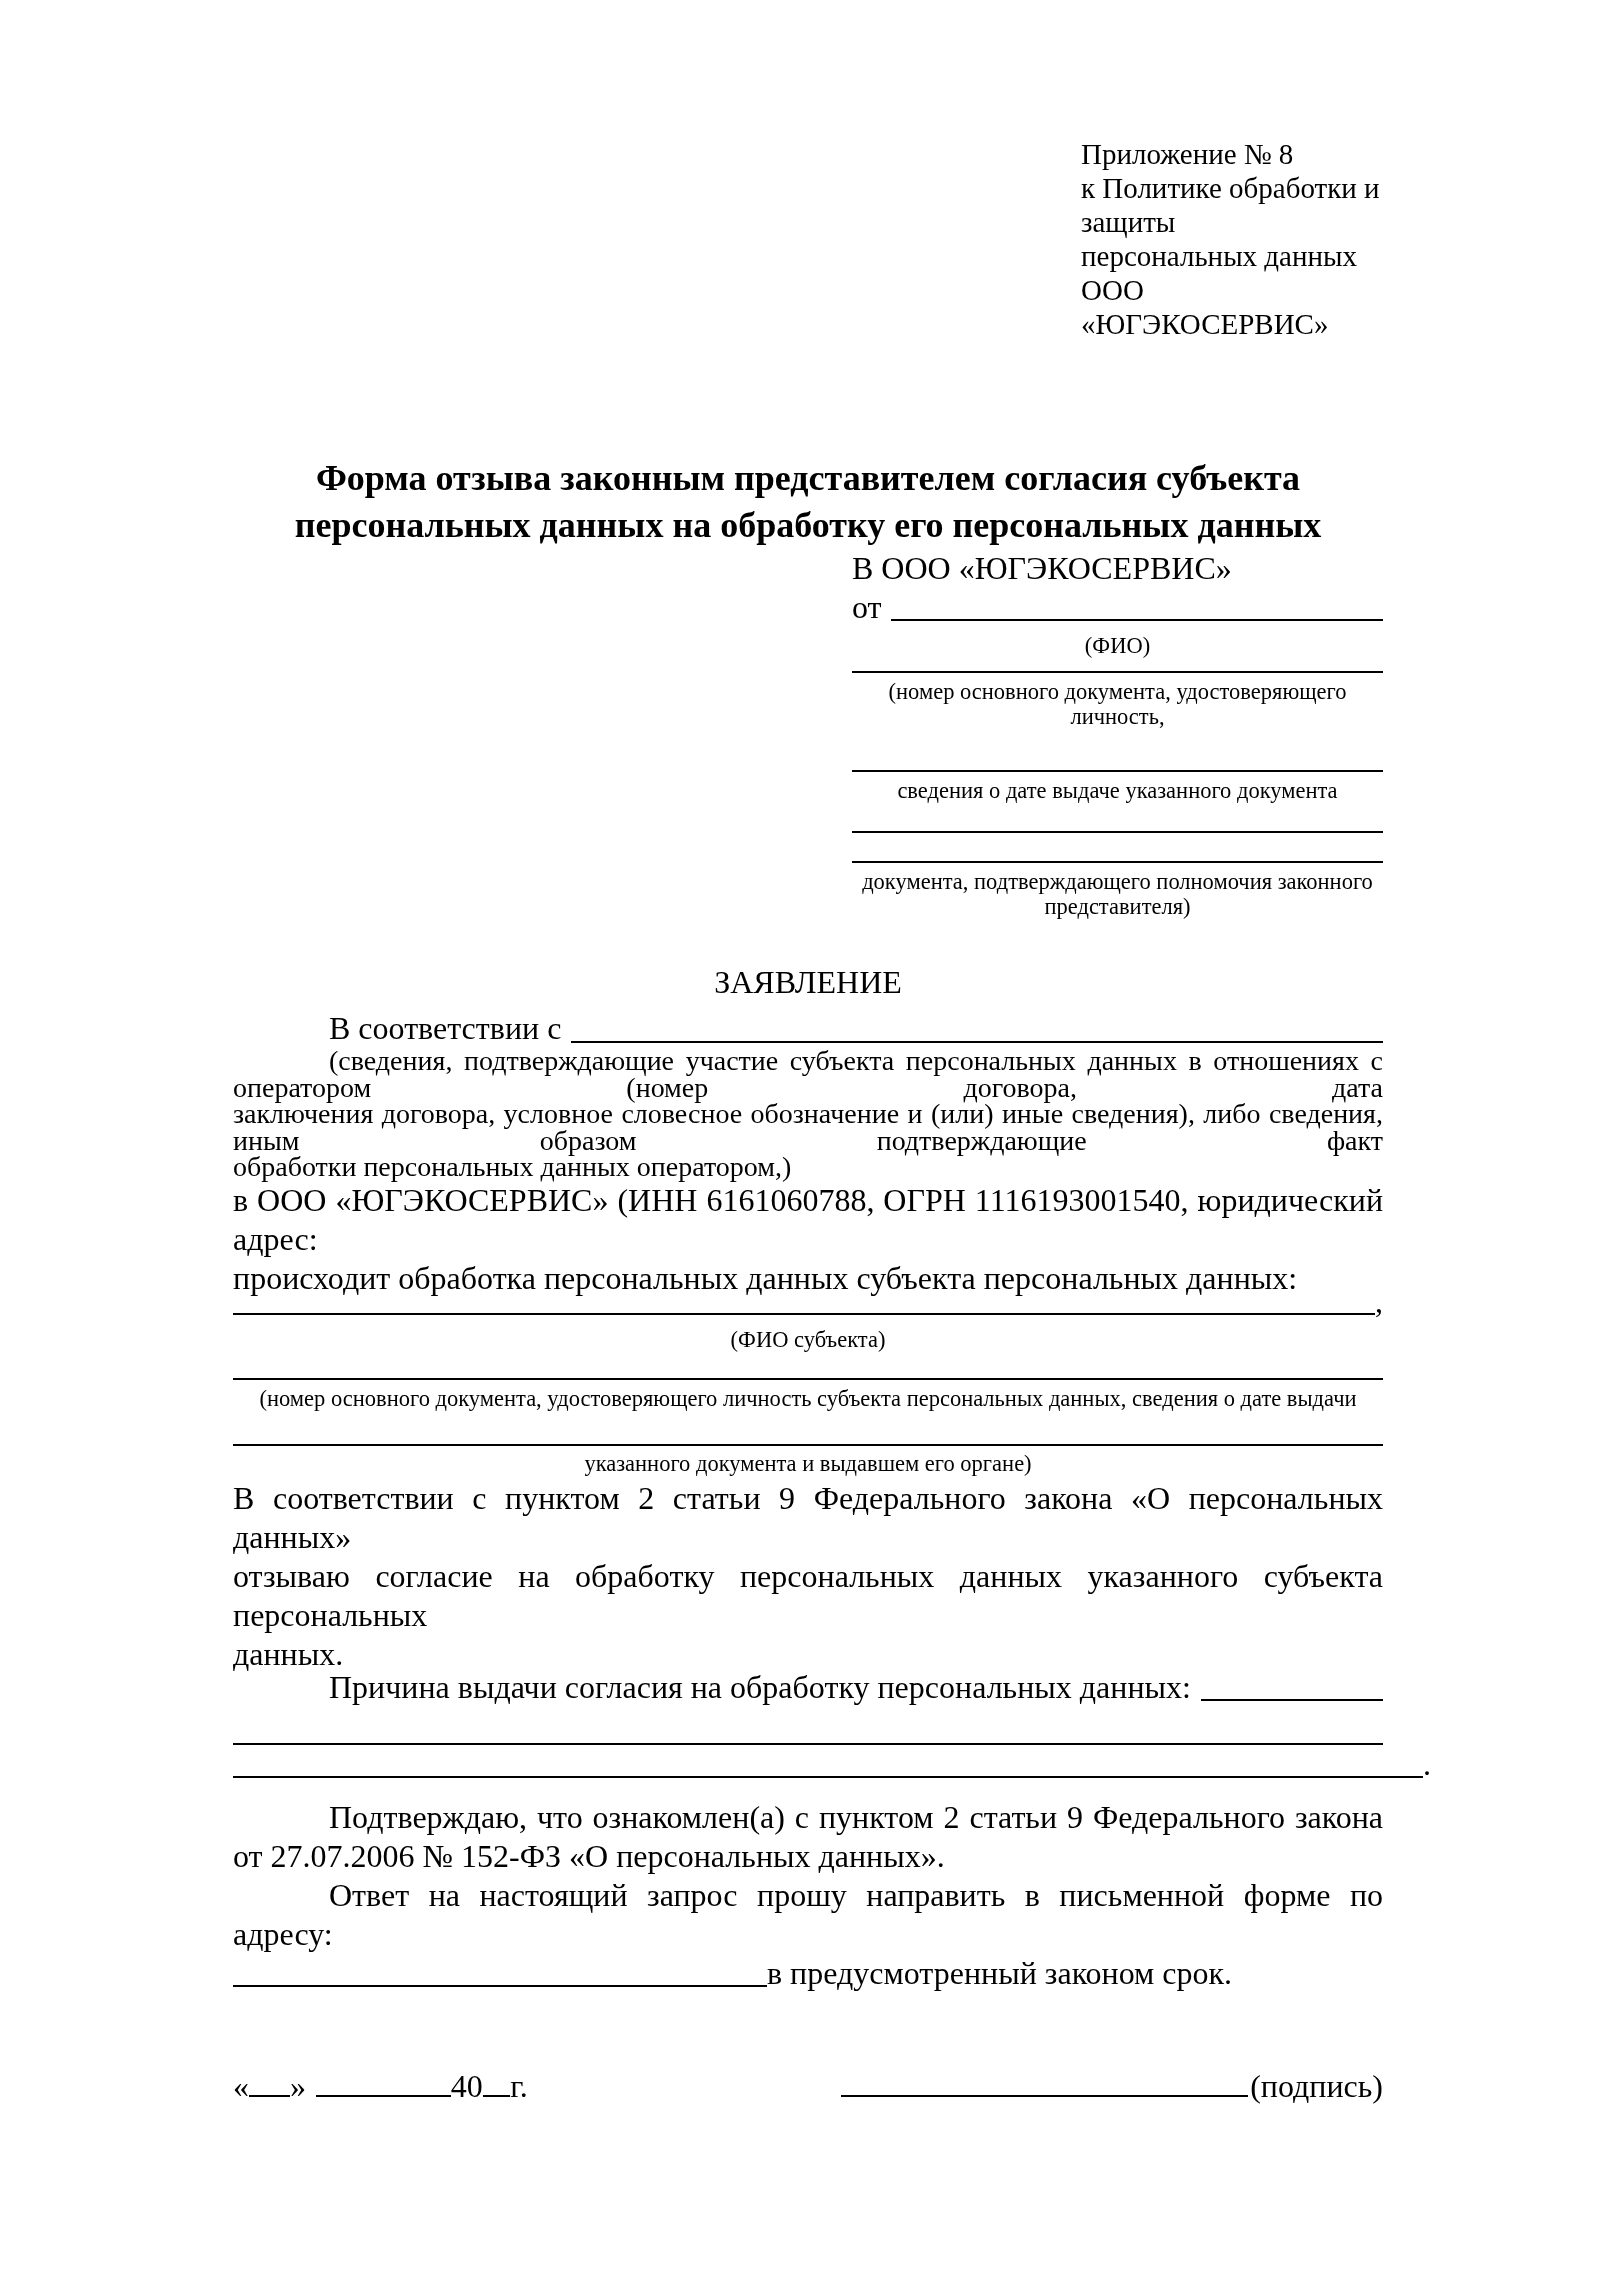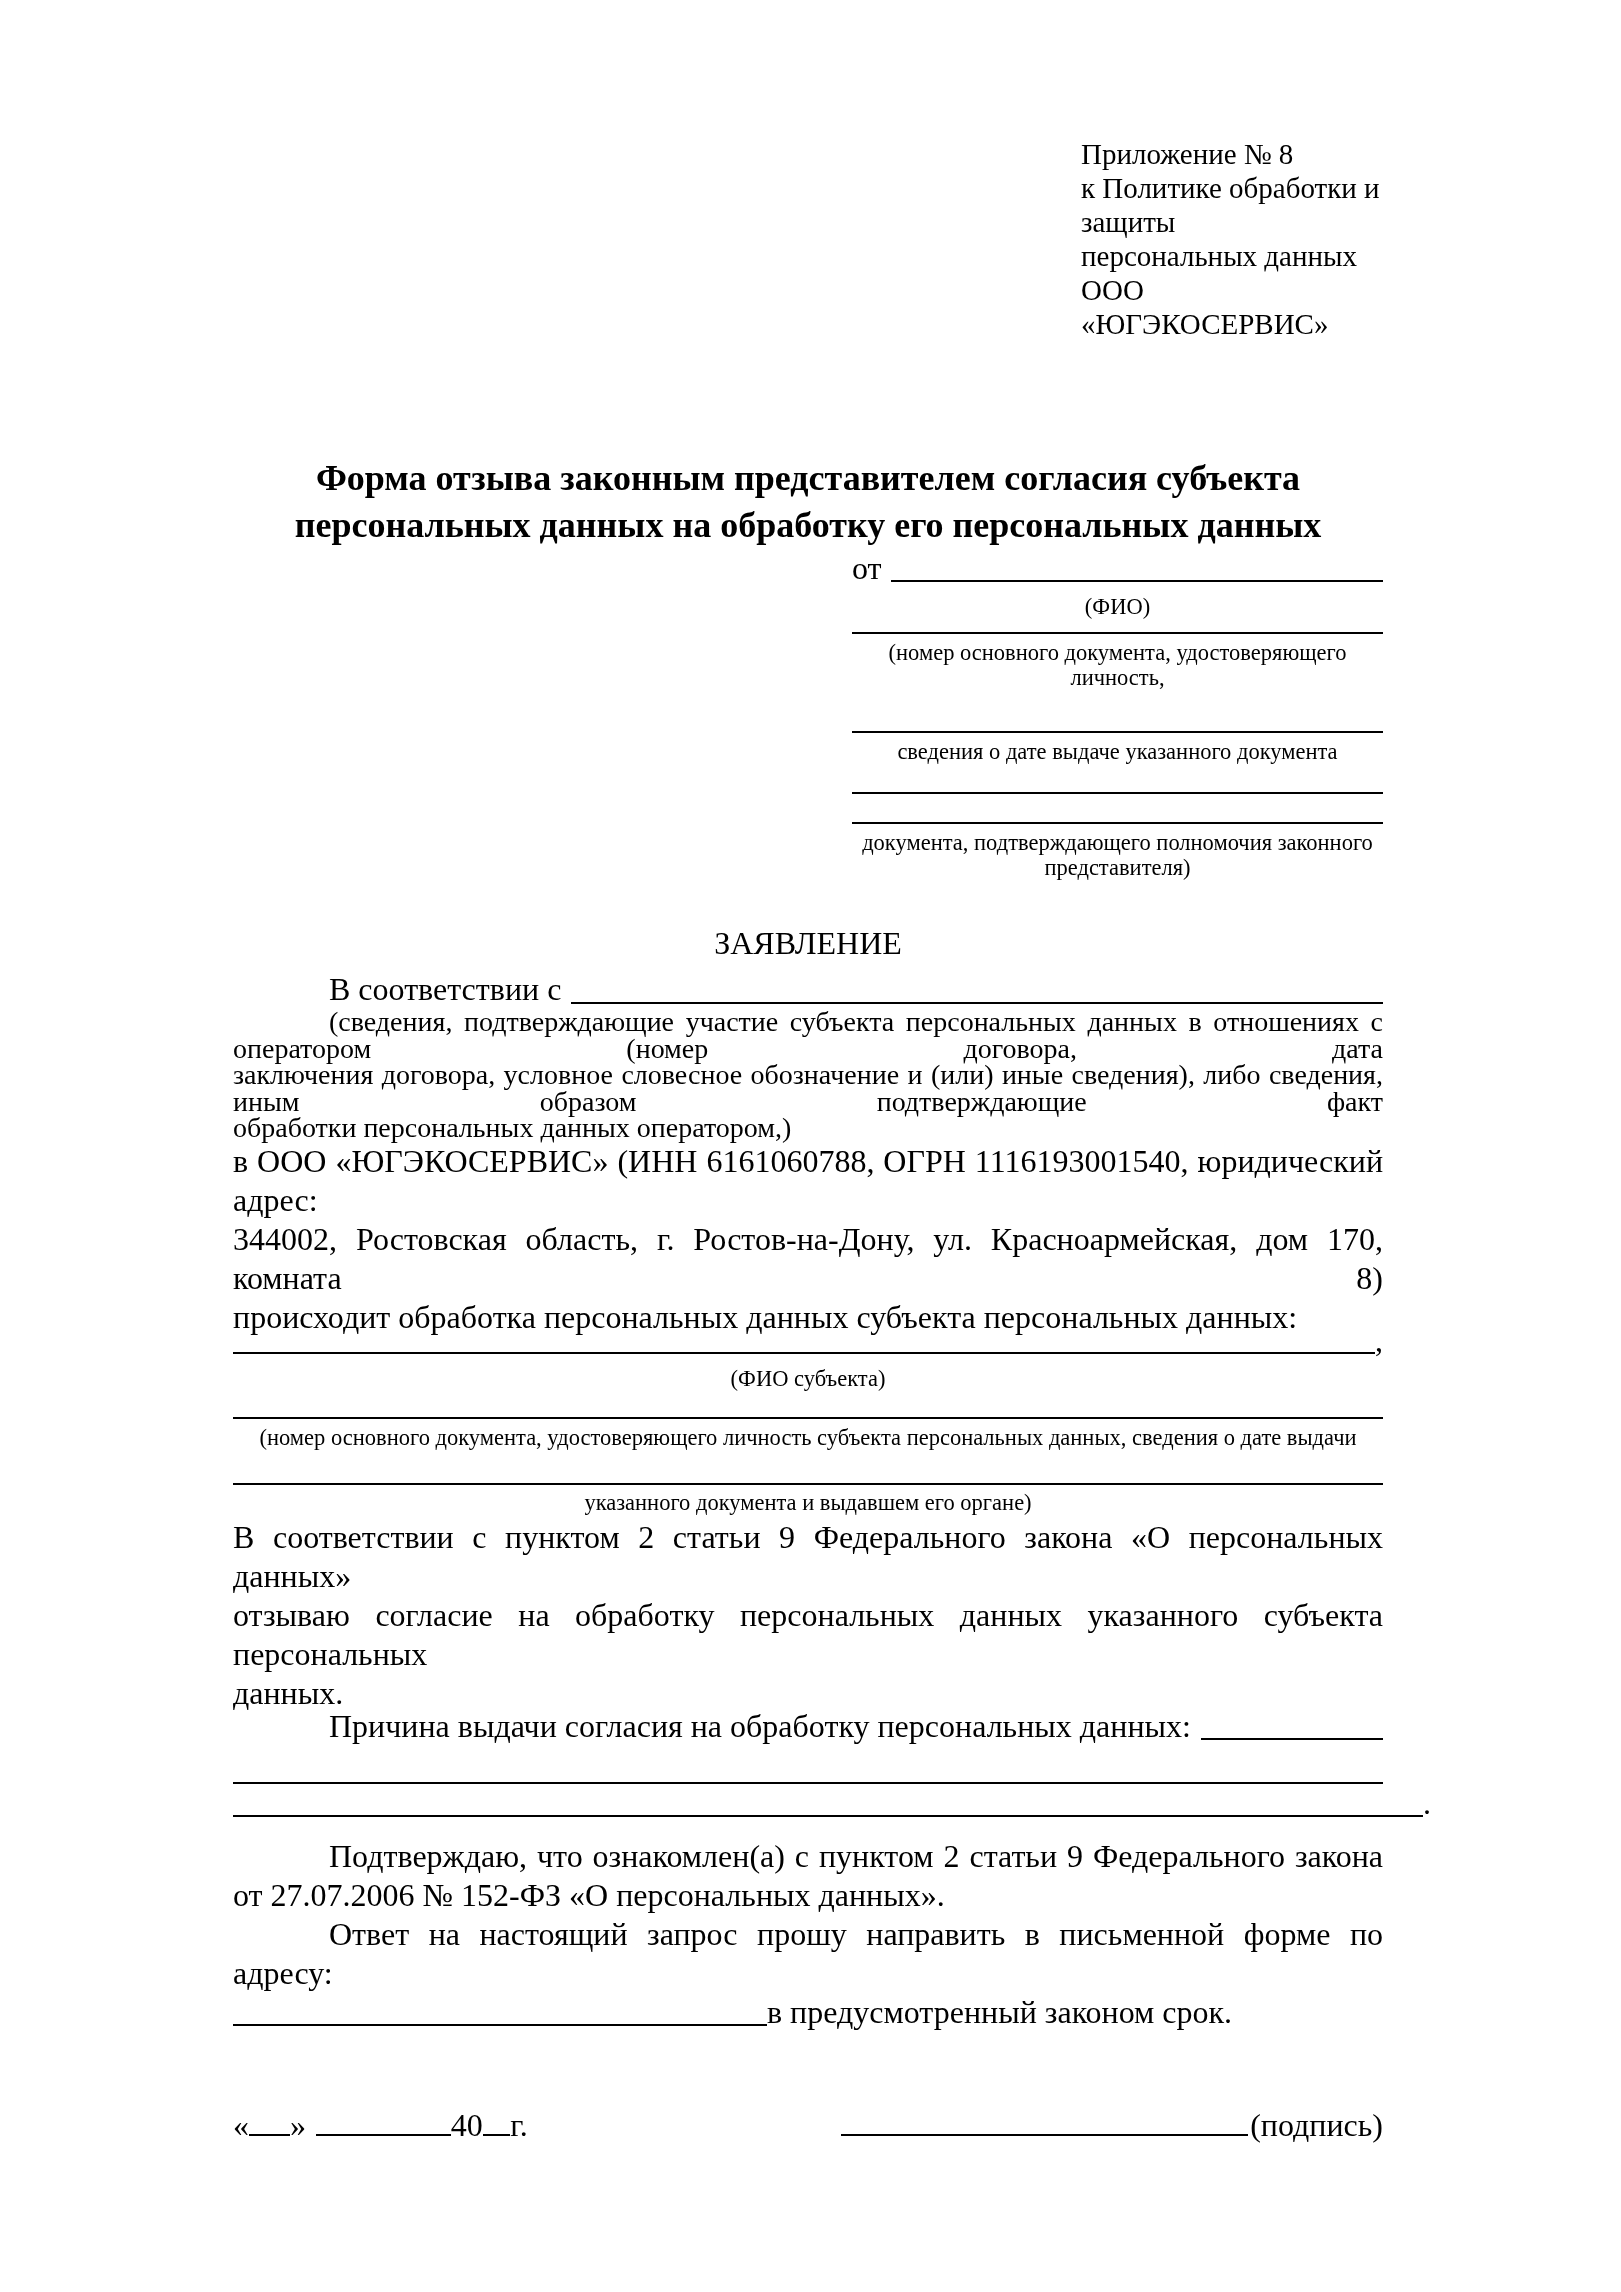--- a/index.html
+++ b/index.html
@@ -55,20 +55,21 @@
     <div>персональных данных</div>
     <div>ООО «ЮГЭКОСЕРВИС»</div>
   </div>
 
   <div class="doc-title">
     <div>Форма отзыва законным представителем согласия субъекта</div>
     <div>персональных данных на обработку его персональных данных</div>
   </div>
 
   <div class="addr">
+    <div class="addr-org">В ООО «ЮГЭКОСЕРВИС»</div>
     <div class="row from-row">
       <span class="lbl">от</span>
       <span class="fill"></span>
     </div>
     <div class="caption">(ФИО)</div>
     <div class="uline" style="margin-top:12.7px"></div>
     <div class="caption">(номер основного документа, удостоверяющего личность,</div>
     <div class="uline" style="margin-top:40px"></div>
     <div class="caption">сведения о дате выдаче указанного документа</div>
     <div class="uline" style="margin-top:27.4px"></div>
@@ -85,21 +86,20 @@
   </div>
 
   <div class="fine">
     <div class="jline ti">(сведения, подтверждающие участие субъекта персональных данных в отношениях с оператором (номер договора, дата</div>
     <div class="jline">заключения договора, условное словесное обозначение и (или) иные сведения), либо сведения, иным образом подтверждающие факт</div>
     <div class="nline">обработки персональных данных оператором,)</div>
   </div>
 
   <div>
     <div class="jline">в ООО «ЮГЭКОСЕРВИС» (ИНН 6161060788, ОГРН 1116193001540, юридический адрес:</div>
-    <div class="jline">344002, Ростовская область, г. Ростов-на-Дону, ул. Красноармейская, дом 170, комната 8)</div>
     <div class="nline">происходит обработка персональных данных субъекта персональных данных:</div>
   </div>
 
   <div class="row" style="margin-top:-15.7px">
     <span class="fill"></span>
     <span class="suffix">,</span>
   </div>
   <div class="caption">(ФИО субъекта)</div>
   <div class="uline" style="margin-top:25.5px"></div>
   <div class="caption">(номер основного документа, удостоверяющего личность субъекта персональных данных, сведения о дате выдачи</div>

